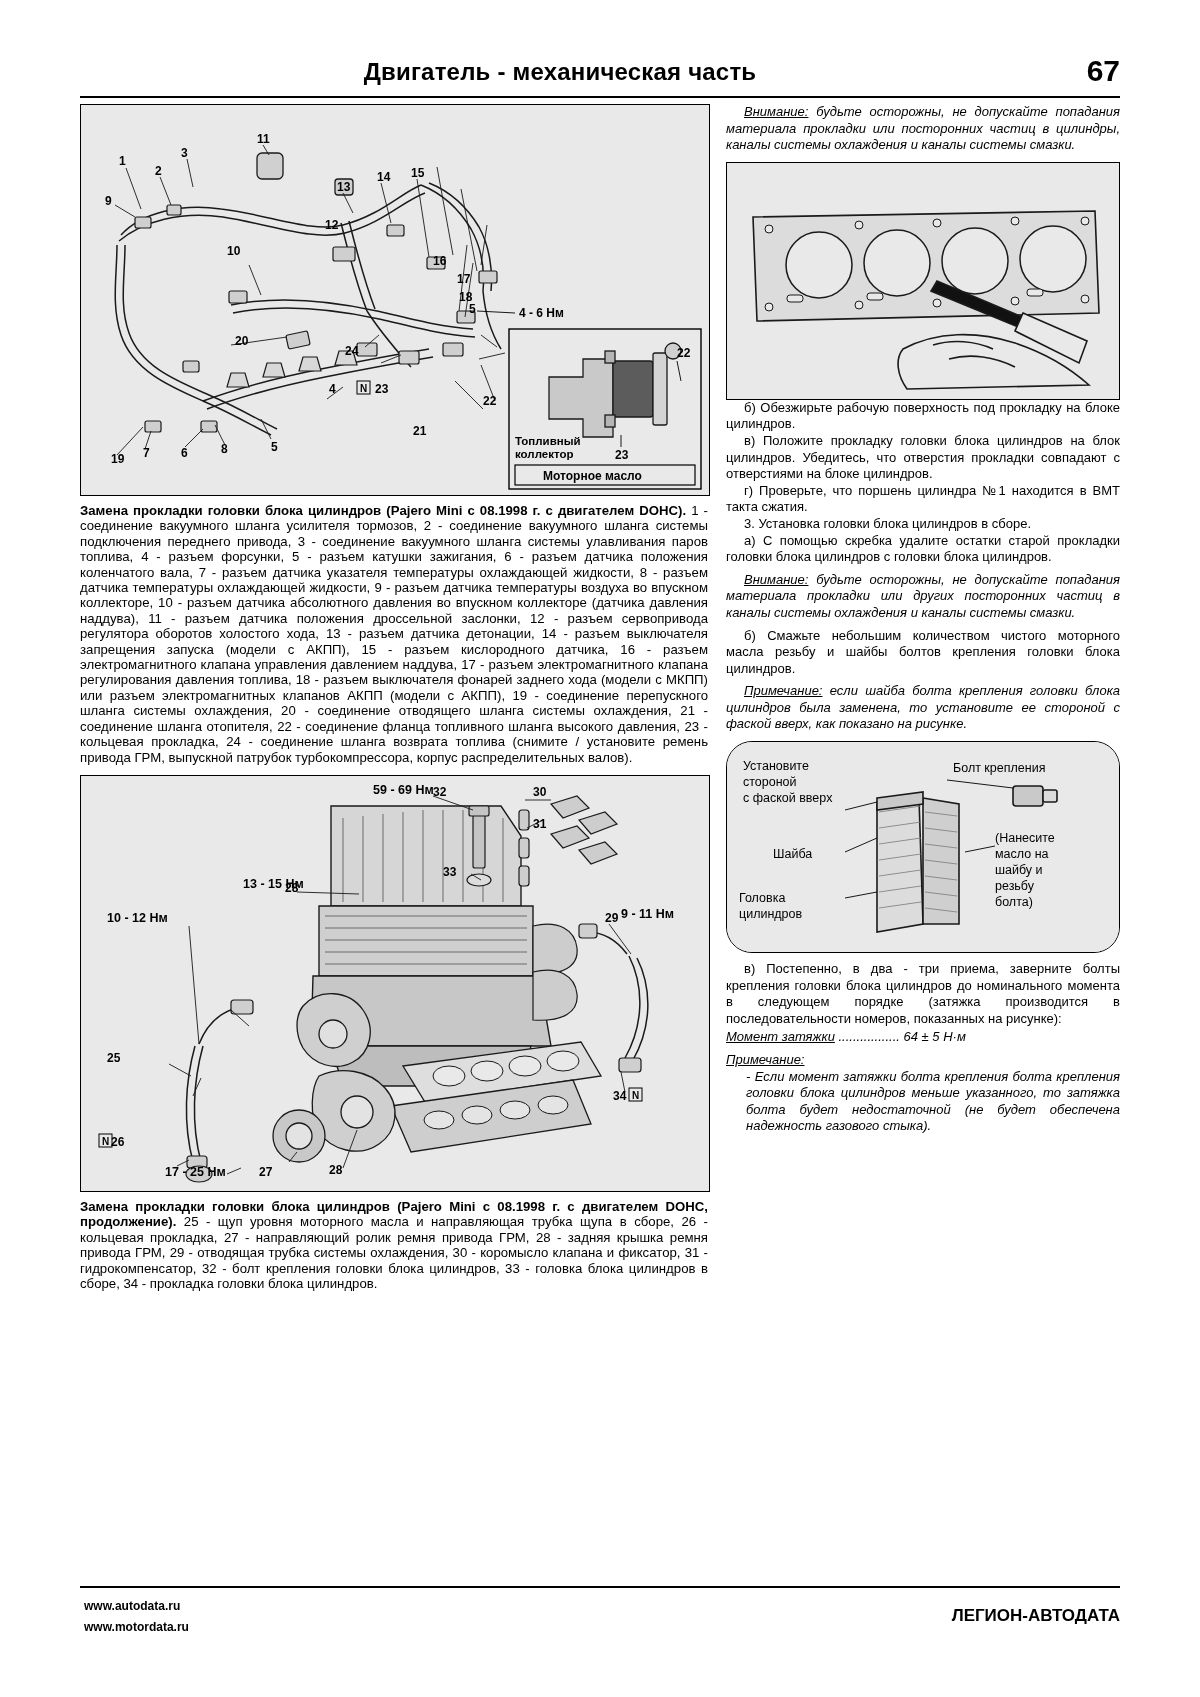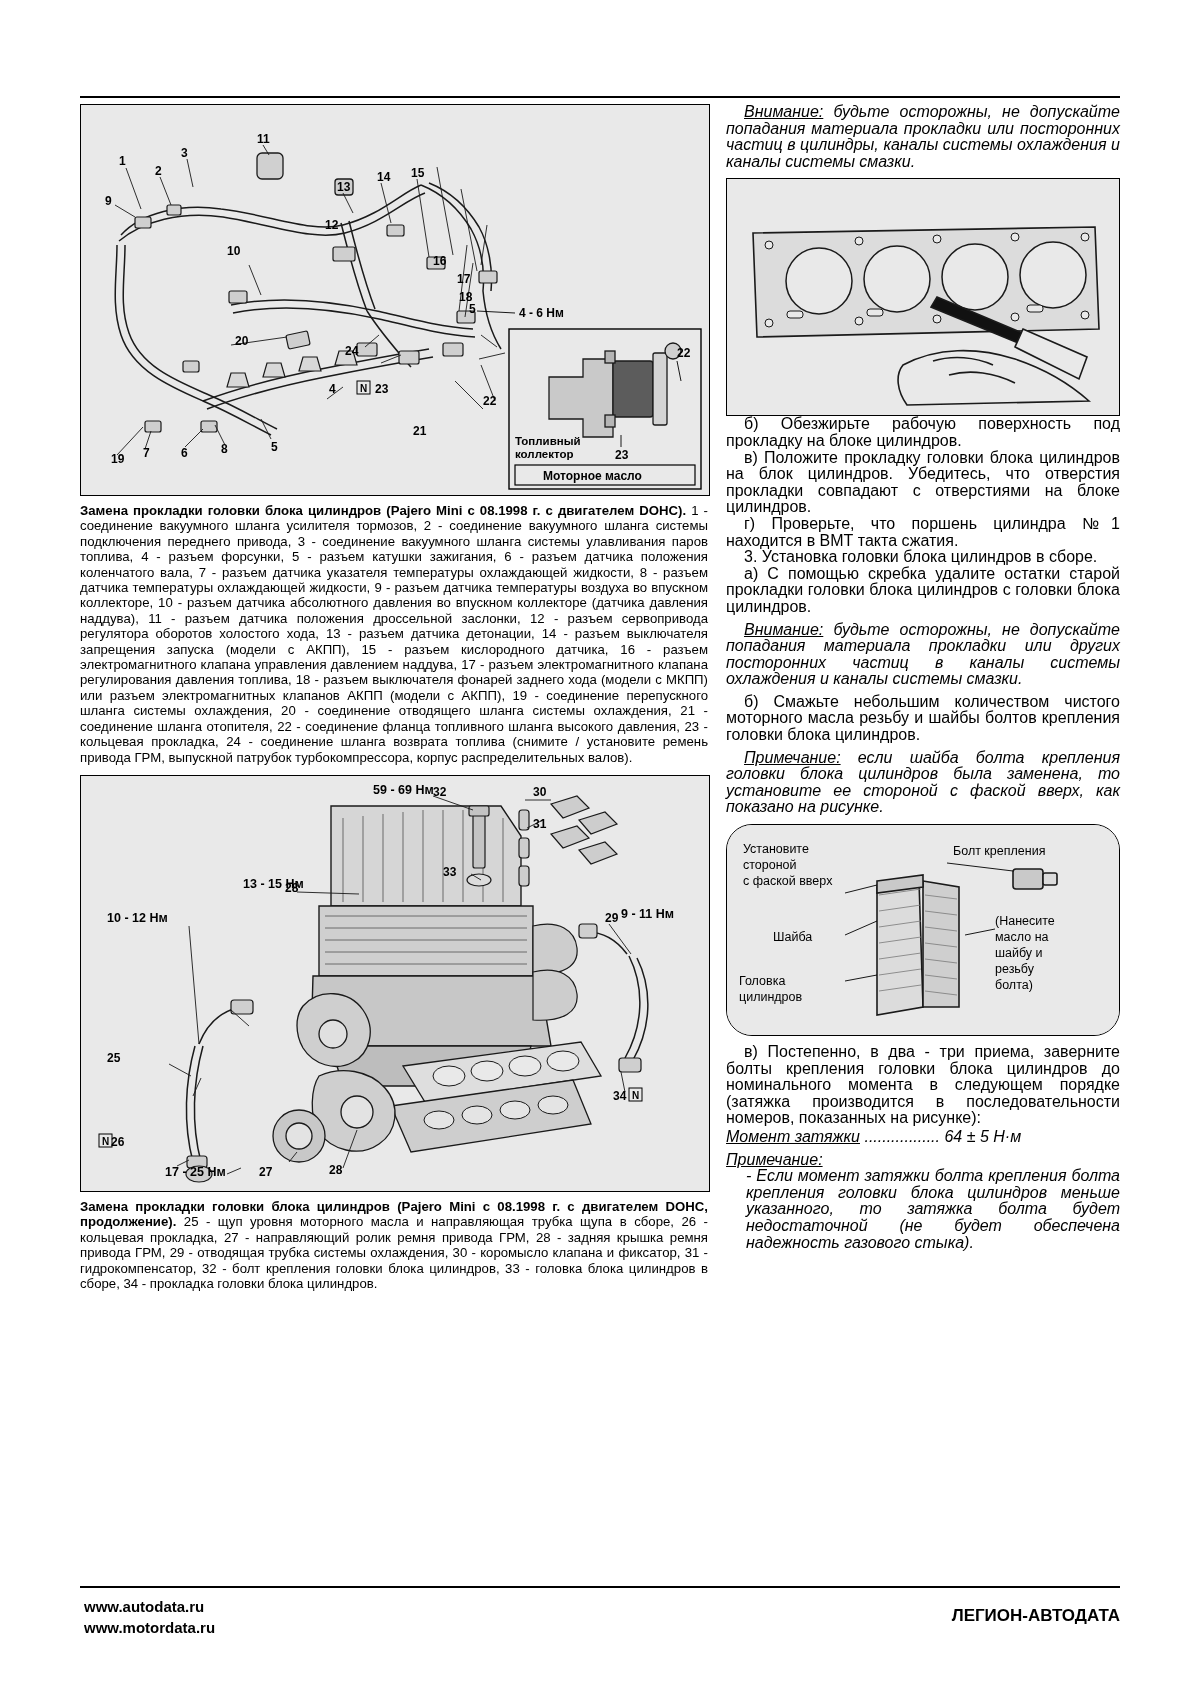--- a/index.html
+++ b/index.html
@@ -35,39 +35,43 @@
   
   .fig{
     border:1px solid #000;background:#e9e9e9;position:relative;overflow:hidden;
   }
   .fig-cap{
     font-size:13.2px;line-height:15.4px;text-align:justify;
     margin-top:7px;font-weight:bold;
   }
   .fig-cap .norm{font-weight:normal;}
   
-  .rtxt{font-size:16px;line-height:16.6px;text-align:justify;}
+  .rtxt{font-size:13px;line-height:16.6px;text-align:justify;}
   .rtxt p{margin:0 0 0 0;text-indent:18px;}
   .ital{font-style:italic;}
   .und{text-decoration:underline;}
   .note-blk{margin-top:6px;}
   
   .foot-rule{position:absolute;left:80px;top:1586px;width:1040px;height:2px;background:#000;}
-  .foot-left{position:absolute;left:84px;top:1596px;font-size:15px;font-weight:bold;line-height:21px;}
+  .foot-left{position:absolute;left:84px;top:1596px;font-size:12px;font-weight:bold;line-height:21px;}
   .foot-right{position:absolute;right:80px;top:1606px;font-size:17px;font-weight:bold;}
 
   
   svg{display:block;}
   .lbl-b{font-family:"Liberation Sans", sans-serif;font-size:12px;font-weight:bold;}
 </style>
 </head>
 <body>
 
 <div class="page">
 
+  <div class="hdr">
+    <div class="hdr-title">Двигатель - механическая часть</div>
+    <div class="hdr-page">67</div>
+  </div>
   <div class="hdr-rule"></div>
 
   <div class="col-left">
 
     <div class="fig" style="width:628px;height:390px;">
       <svg width="628" height="390" viewBox="0 0 628 390">
         <rect x="0" y="0" width="628" height="390" fill="#e9e9e9"></rect>
 
         <g fill="none" stroke="#1a1a1a" stroke-width="1.5">
           <path d="M40,130 C60,108 100,98 140,104 C190,110 230,128 262,120 C300,110 320,88 340,80"></path>

